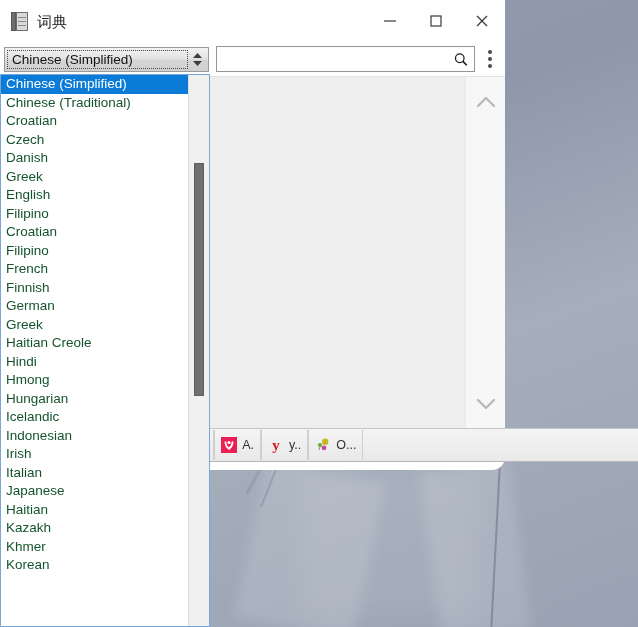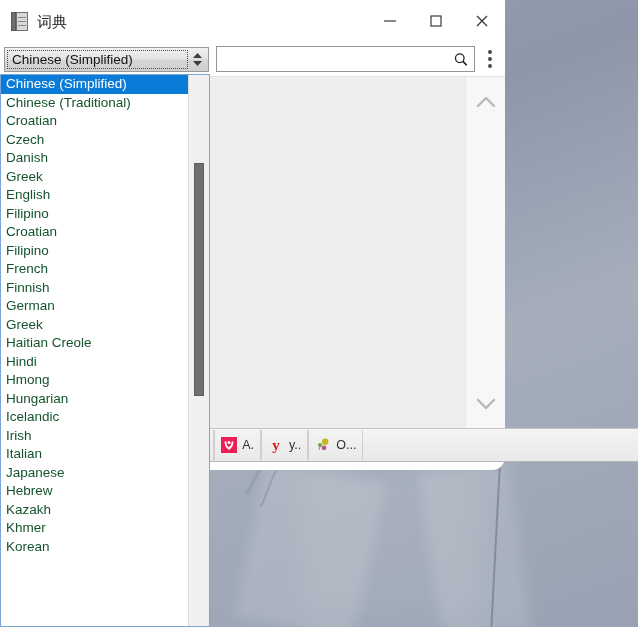--- a/index.html
+++ b/index.html
@@ -533,24 +533,25 @@
         <div class="dd-item">Filipino</div>
         <div class="dd-item">French</div>
         <div class="dd-item">Finnish</div>
         <div class="dd-item">German</div>
         <div class="dd-item">Greek</div>
         <div class="dd-item">Haitian Creole</div>
         <div class="dd-item">Hindi</div>
         <div class="dd-item">Hmong</div>
         <div class="dd-item">Hungarian</div>
         <div class="dd-item">Icelandic</div>
+        <div class="dd-item">Indonesian</div>
         <div class="dd-item">Irish</div>
         <div class="dd-item">Italian</div>
         <div class="dd-item">Japanese</div>
-        <div class="dd-item">Hebrew</div>
+        <div class="dd-item">Haitian</div>
         <div class="dd-item">Kazakh</div>
         <div class="dd-item">Khmer</div>
         <div class="dd-item">Korean</div>
       </div>
     <div id="dd-scrollbar">
       <div id="dd-thumb"></div>
     </div>
   </div>
 
 </div>

